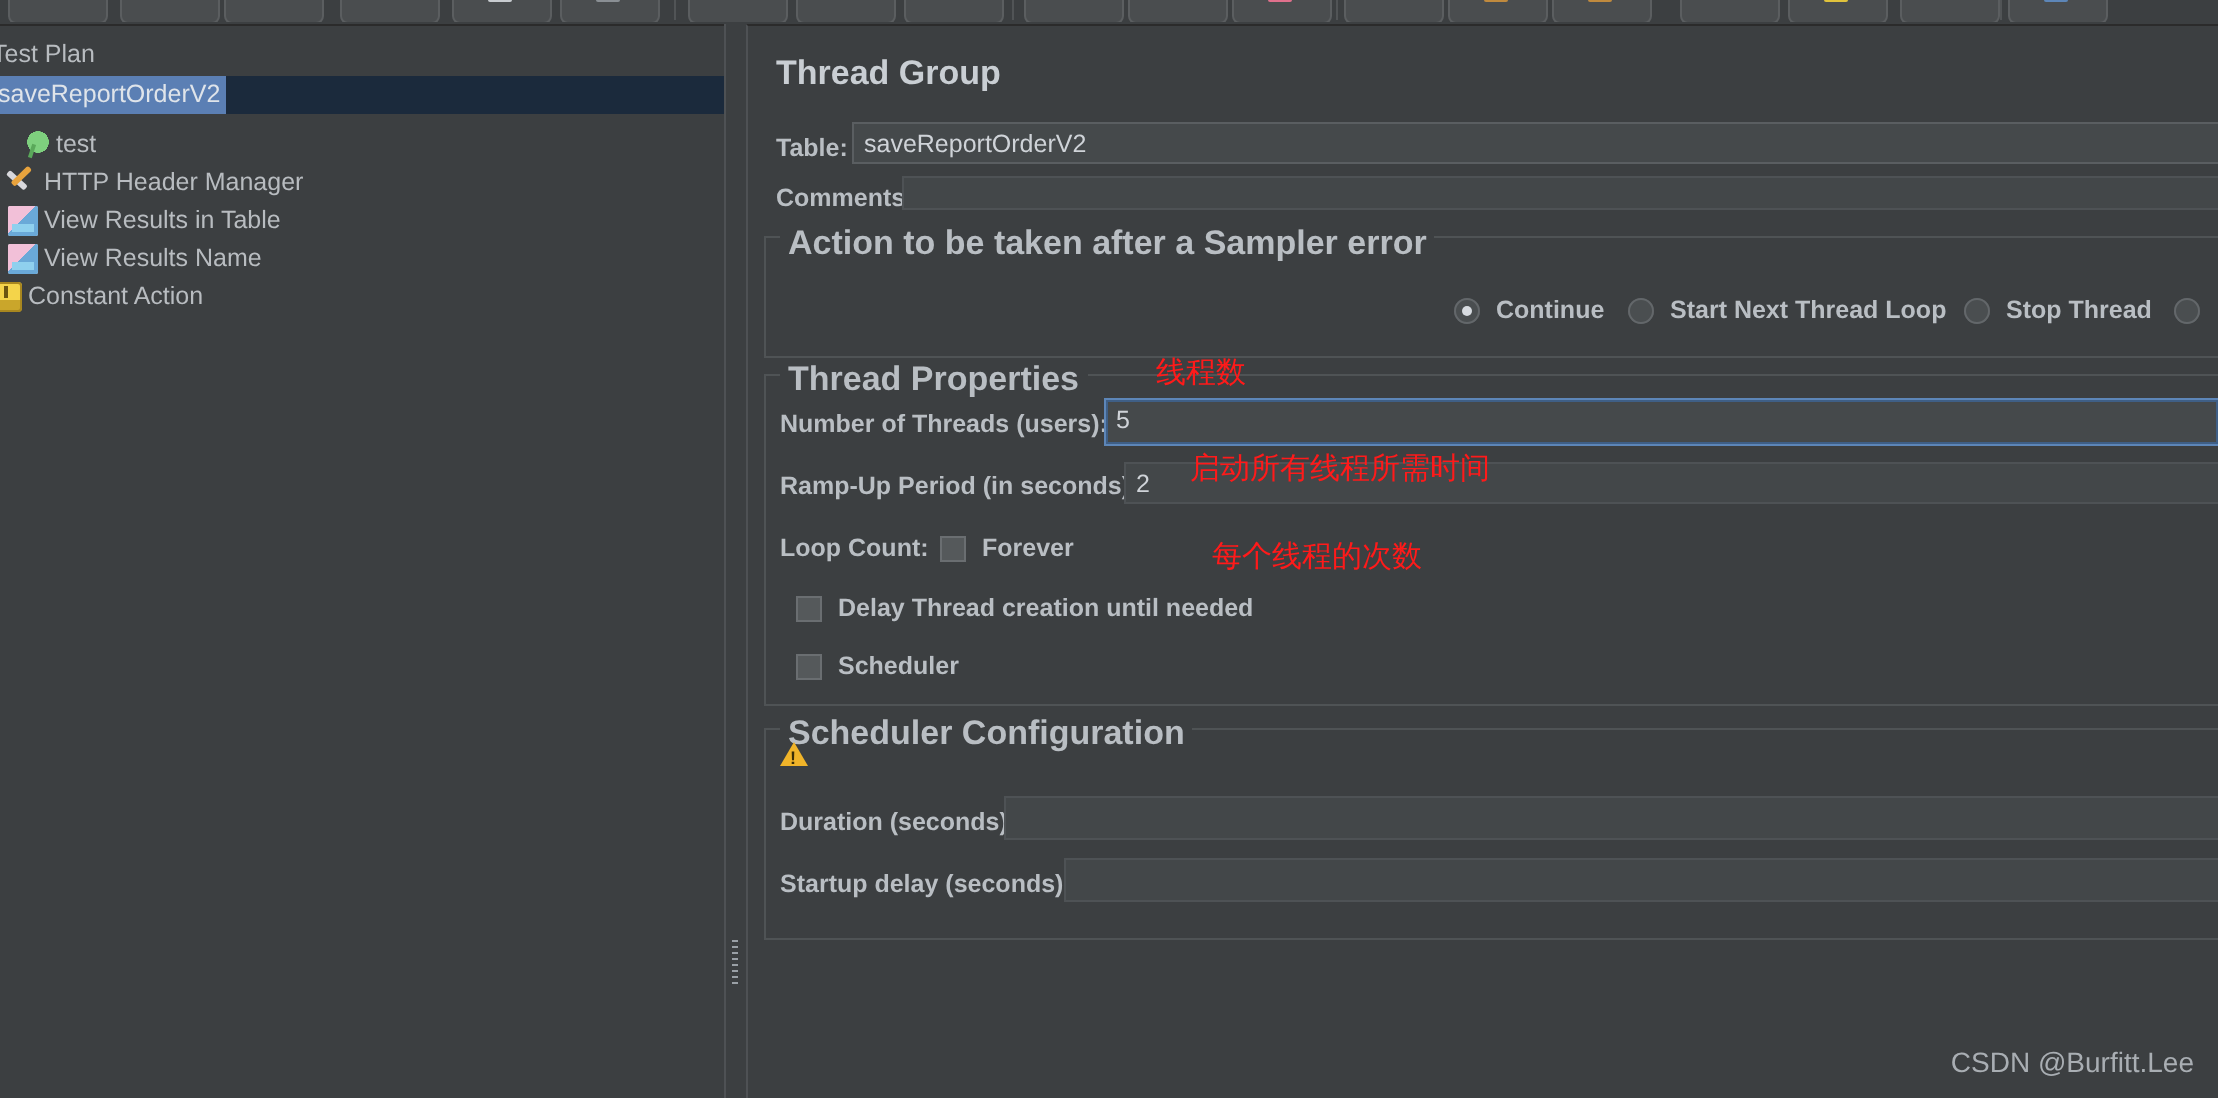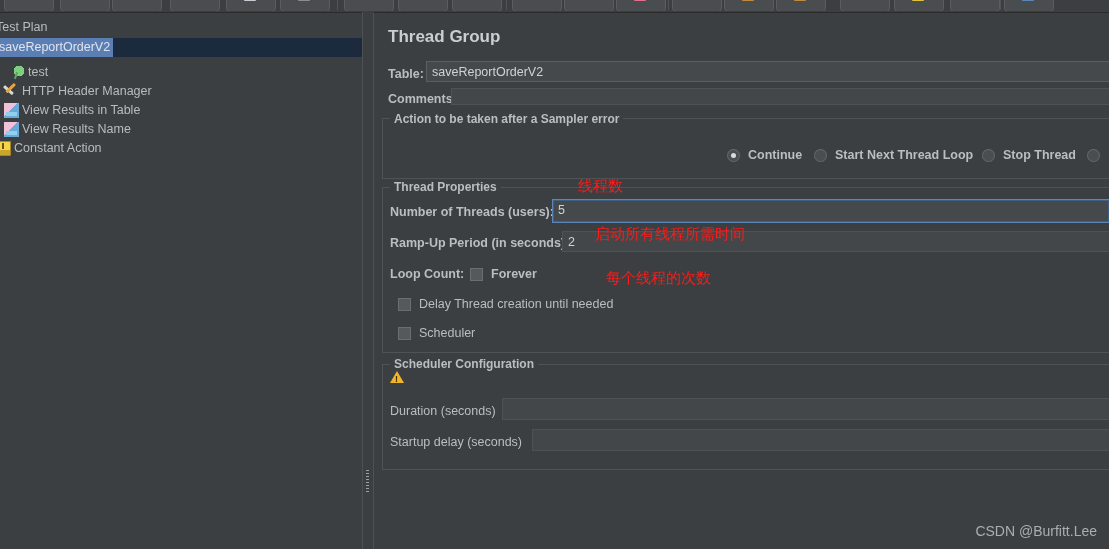--- a/index.html
+++ b/index.html
@@ -49,30 +49,30 @@
      background:linear-gradient(135deg,#f2c0d8 0 45%,#6aa9d8 46% 100%);}
   .ic-chart:after{content:"";position:absolute;left:2px;top:9px;width:11px;height:4px;background:#8fd0ee;}
   .ic-timer{background:linear-gradient(#f4d44a 0 60%,#caa62b 61% 100%);border-radius:2px;
      box-shadow:inset 0 0 0 1px #a8871f;}
   .ic-timer:after{content:"";position:absolute;left:6px;top:2px;width:2px;height:6px;background:#6b5510;}
 
   
   .panel-title{position:absolute;left:14px;top:14px;font-size:17px;font-weight:bold;color:#c9ced3;}
 
   .lbl{position:absolute;color:#b9bec3;font-size:12.5px;font-weight:bold;white-space:nowrap;}
-  .lbl.norm{font-weight:normal;}
+  .lbl.norm{font-weight:bold;}
 
   .field{position:absolute;background:#45494b;border:1px solid #5a5e61;box-sizing:border-box;
      color:#cfd3d8;font-size:12.5px;line-height:20px;padding:0 5px;overflow:hidden;white-space:nowrap;}
   .field.focus{border:1px solid #5d86b8;box-shadow:0 0 0 1px #3f5f86 inset;}
   .field.flat{border:1px solid #4e5255;background:#434749;}
 
   
   .grp{position:absolute;border:1px solid #4f5355;box-sizing:border-box;}
-  .grp-title{position:absolute;font-size:12px;font-weight:bold;color:#b9bec3;background:#3c3f41;padding:0 4px;white-space:nowrap;}
+  .grp-title{position:absolute;font-size:17px;font-weight:bold;color:#b9bec3;background:#3c3f41;padding:0 4px;white-space:nowrap;}
 
   
   .radio{position:absolute;width:13px;height:13px;border-radius:50%;background:#4a4e50;
      box-shadow:inset 0 0 0 1px #63676a;}
   .radio.on:after{content:"";position:absolute;left:4px;top:4px;width:5px;height:5px;border-radius:50%;background:#d7dbe0;}
   
   .cbx{position:absolute;width:13px;height:13px;background:#55595b;box-shadow:inset 0 0 0 1px #6a6e71;}
 
   .warn-ico{position:absolute;width:0;height:0;border-left:7px solid transparent;border-right:7px solid transparent;
      border-bottom:12px solid #f0b429;}

